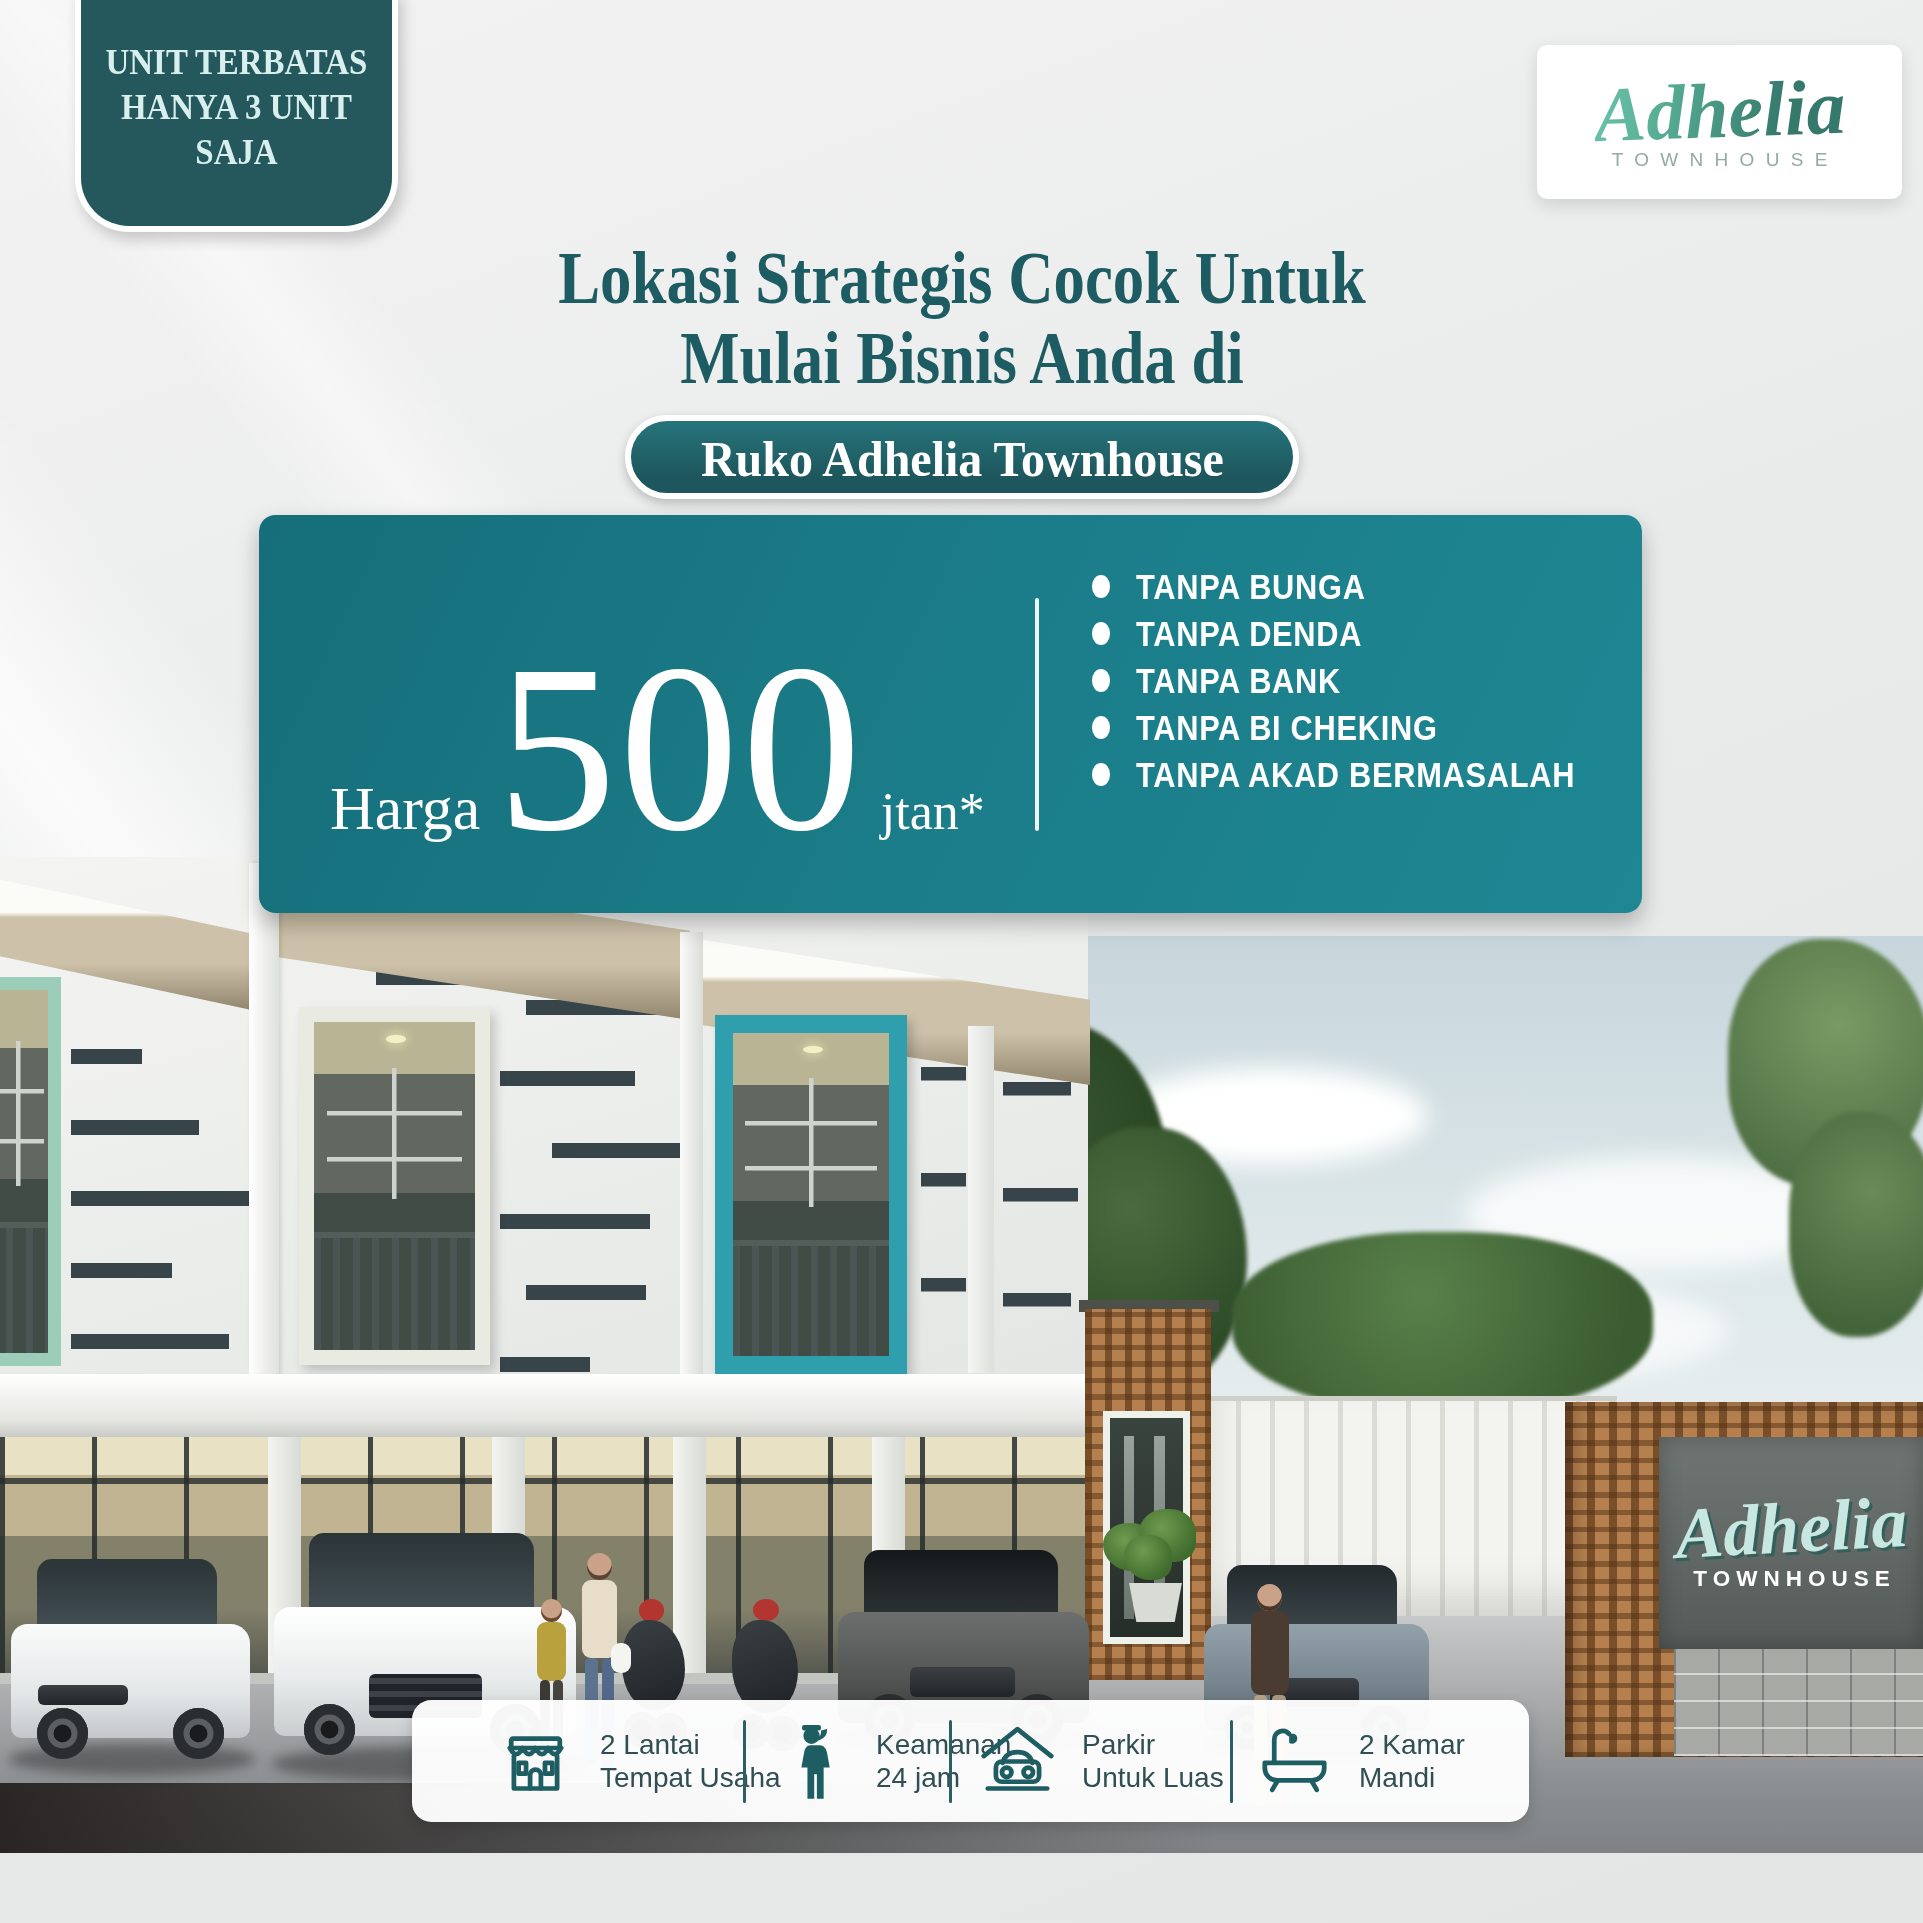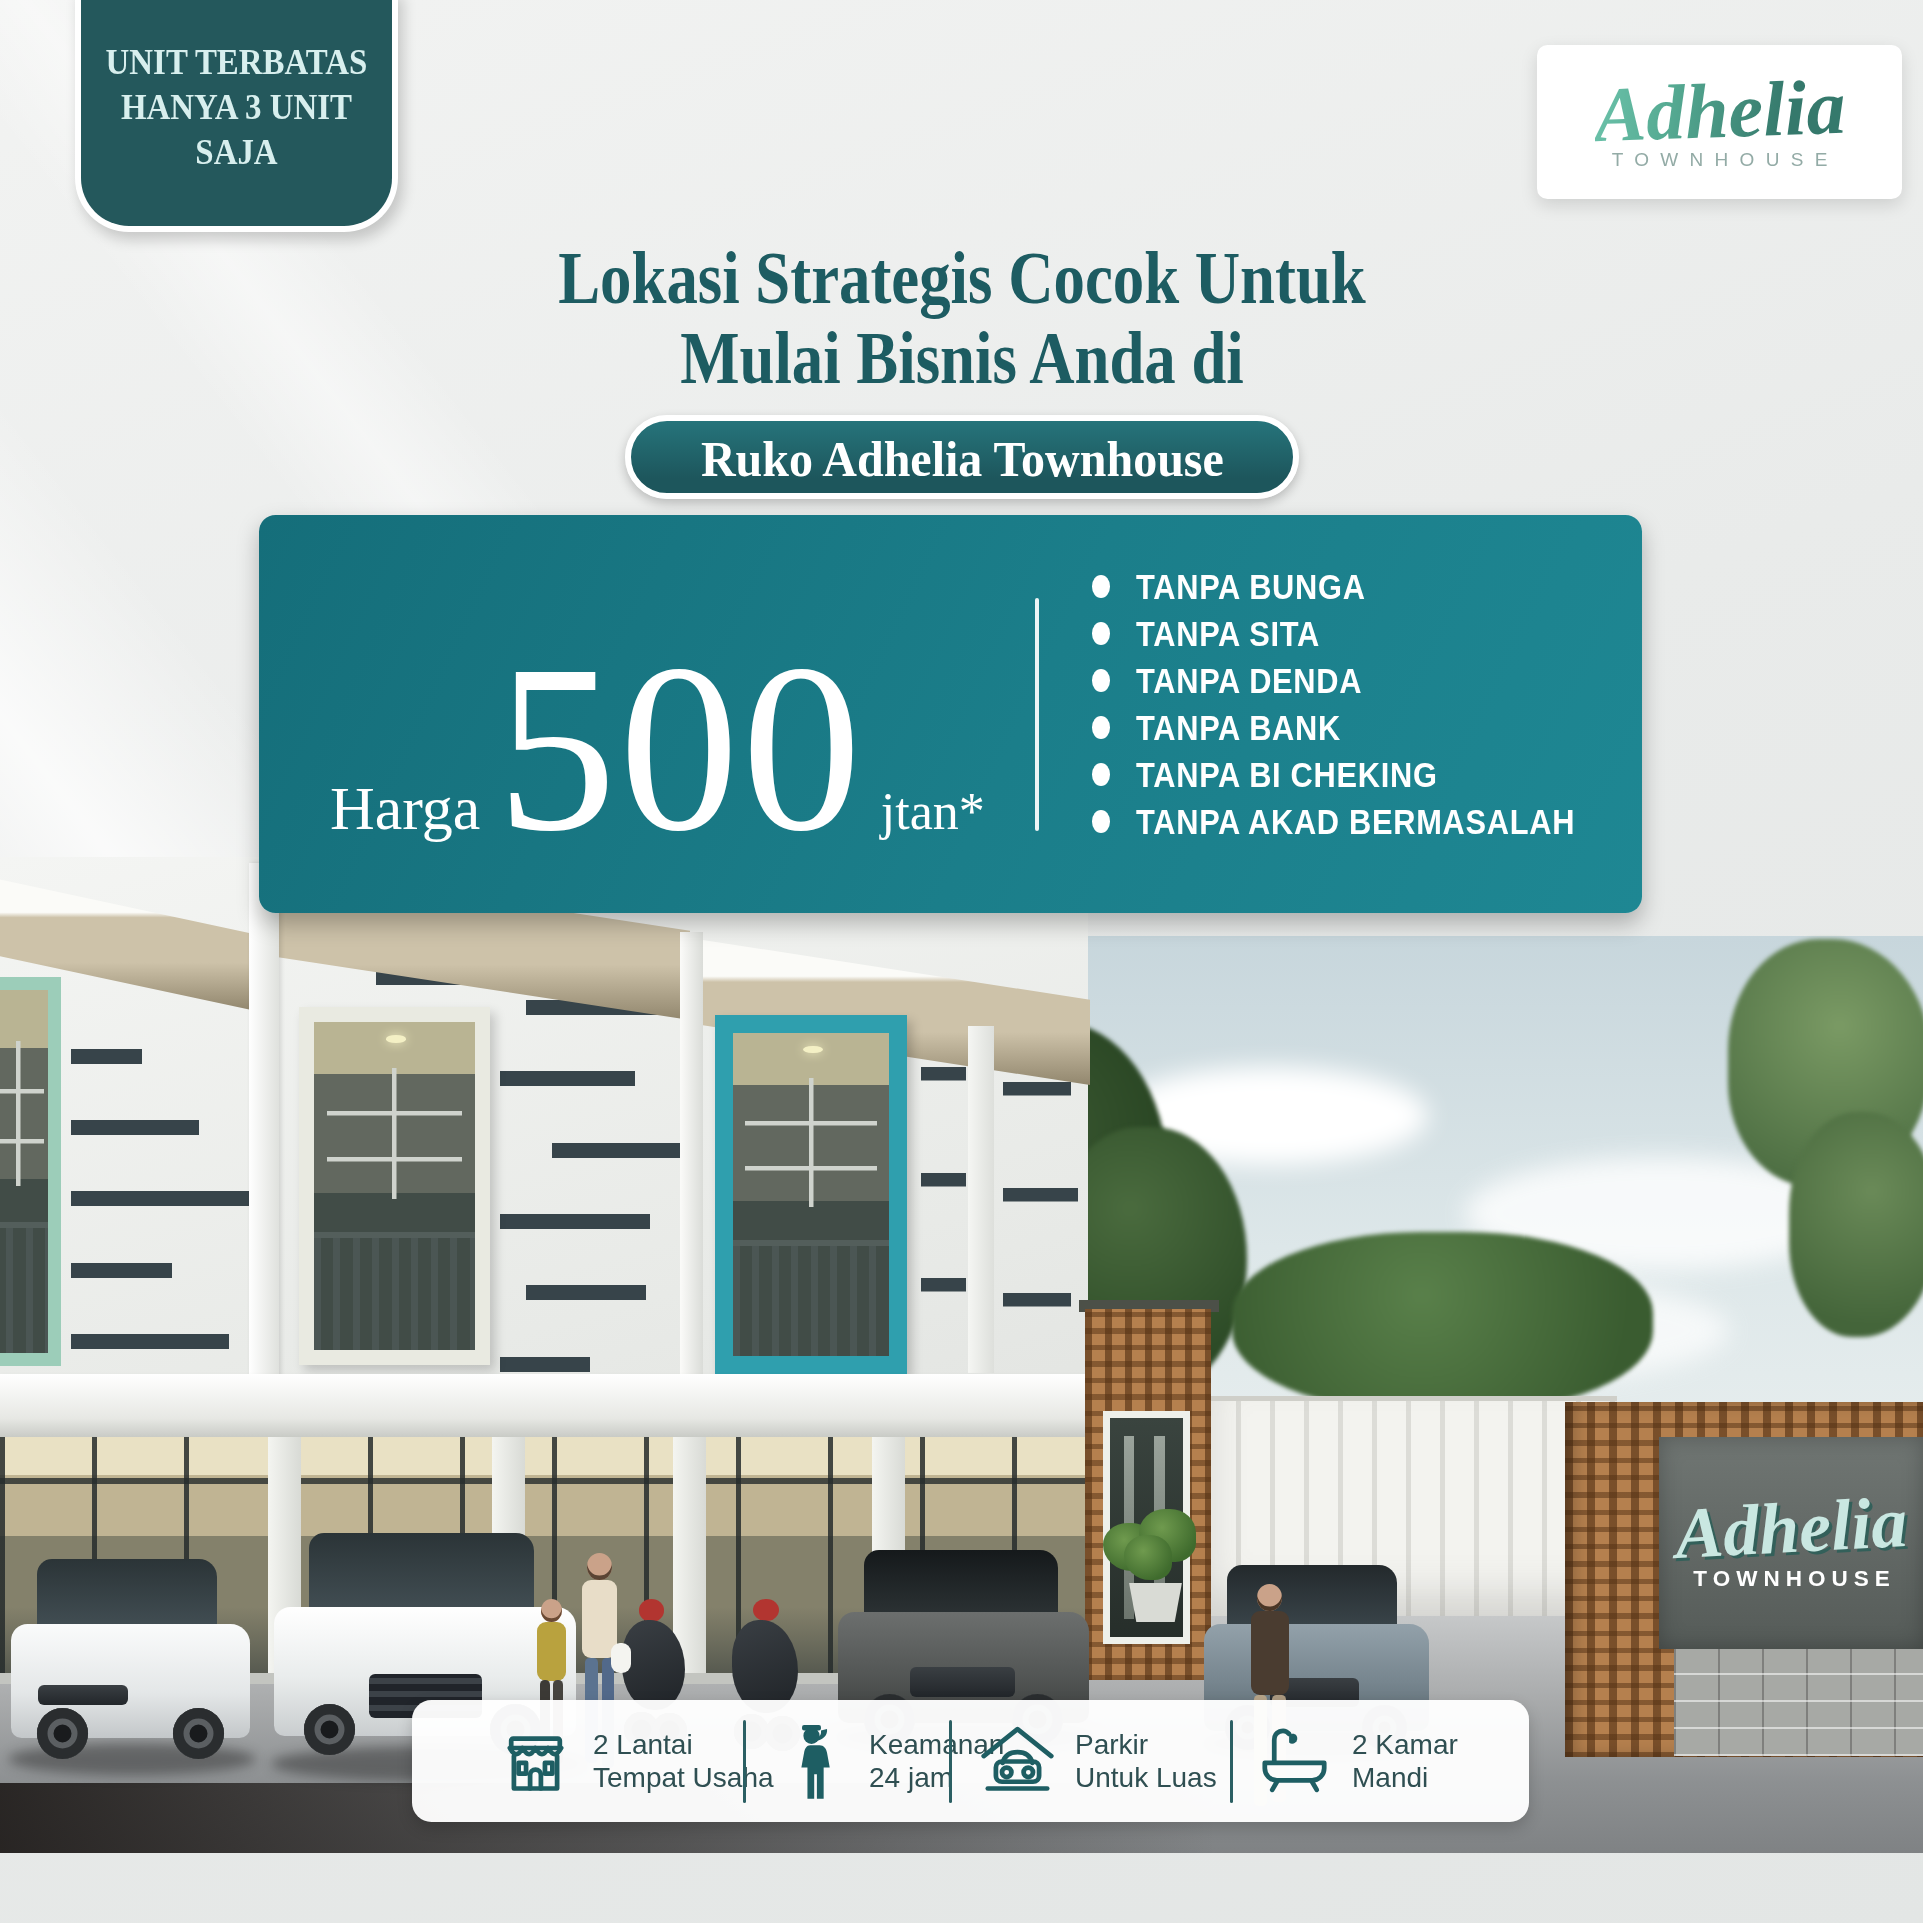--- a/index.html
+++ b/index.html
@@ -175,21 +175,21 @@
 
   
   .tipe{left:1715px;top:986px;width:209px;height:71px;z-index:12;background:#fcfcfa;
     border:5.3px solid #235d62;border-right:none;border-radius:38px 0 0 38px;
     display:flex;align-items:center;justify-content:center;box-shadow:0 4.5px 9px rgba(0,0,0,.2);}
   .tipe span{font-family:"Liberation Serif",serif;font-weight:bold;font-size:39px;color:#235d62;}
 
   
   .band{left:412px;top:1700px;width:1117px;height:122px;border-radius:19.5px;z-index:12;
     background:rgba(255,255,255,.96);box-shadow:0 6px 15px rgba(0,0,0,.18);}
-  .feature{position:absolute;top:0;height:122px;display:flex;align-items:center;gap:17px;}
+  .feature{position:absolute;top:0;height:122px;display:flex;align-items:center;gap:24px;}
   .feature .ficon{width:81px;height:81px;flex:0 0 auto;}
   .feature .flabel{font-size:28px;line-height:33px;color:#2f4f52;font-weight:500;white-space:nowrap;}
   .vdiv{position:absolute;top:19.5px;width:3px;height:83px;background:#2b5f63;border-radius:1.5px;}
 
   
   .footer-bar{left:0;top:1850px;width:1924px;height:74px;z-index:13;background:#295e63;
     display:flex;align-items:center;justify-content:center;}
   .footer-bar span{font-style:italic;font-weight:bold;font-size:50px;color:#ffffff;
     display:inline-block;transform:scaleX(.93);letter-spacing:0.8px;text-shadow:0 2.3px 3px rgba(0,0,0,.25);}
 </style>
@@ -366,24 +366,20 @@
     <div class="price-row">
       <span class="price-prefix">Harga</span>
       <span class="price-amount">500</span>
       <span class="price-suffix">jtan*</span>
     </div>
     <div class="offer-divider"></div>
     <ul class="benefits">
       <li>
           <span class="dot"></span>
           <span class="btxt">TANPA BUNGA</span>
-        </li>
-      <li>
-          <span class="dot"></span>
-          <span class="btxt">TANPA SITA</span>
         </li>
       <li>
           <span class="dot"></span>
           <span class="btxt">TANPA DENDA</span>
         </li>
       <li>
           <span class="dot"></span>
           <span class="btxt">TANPA BANK</span>
         </li>
       <li>

